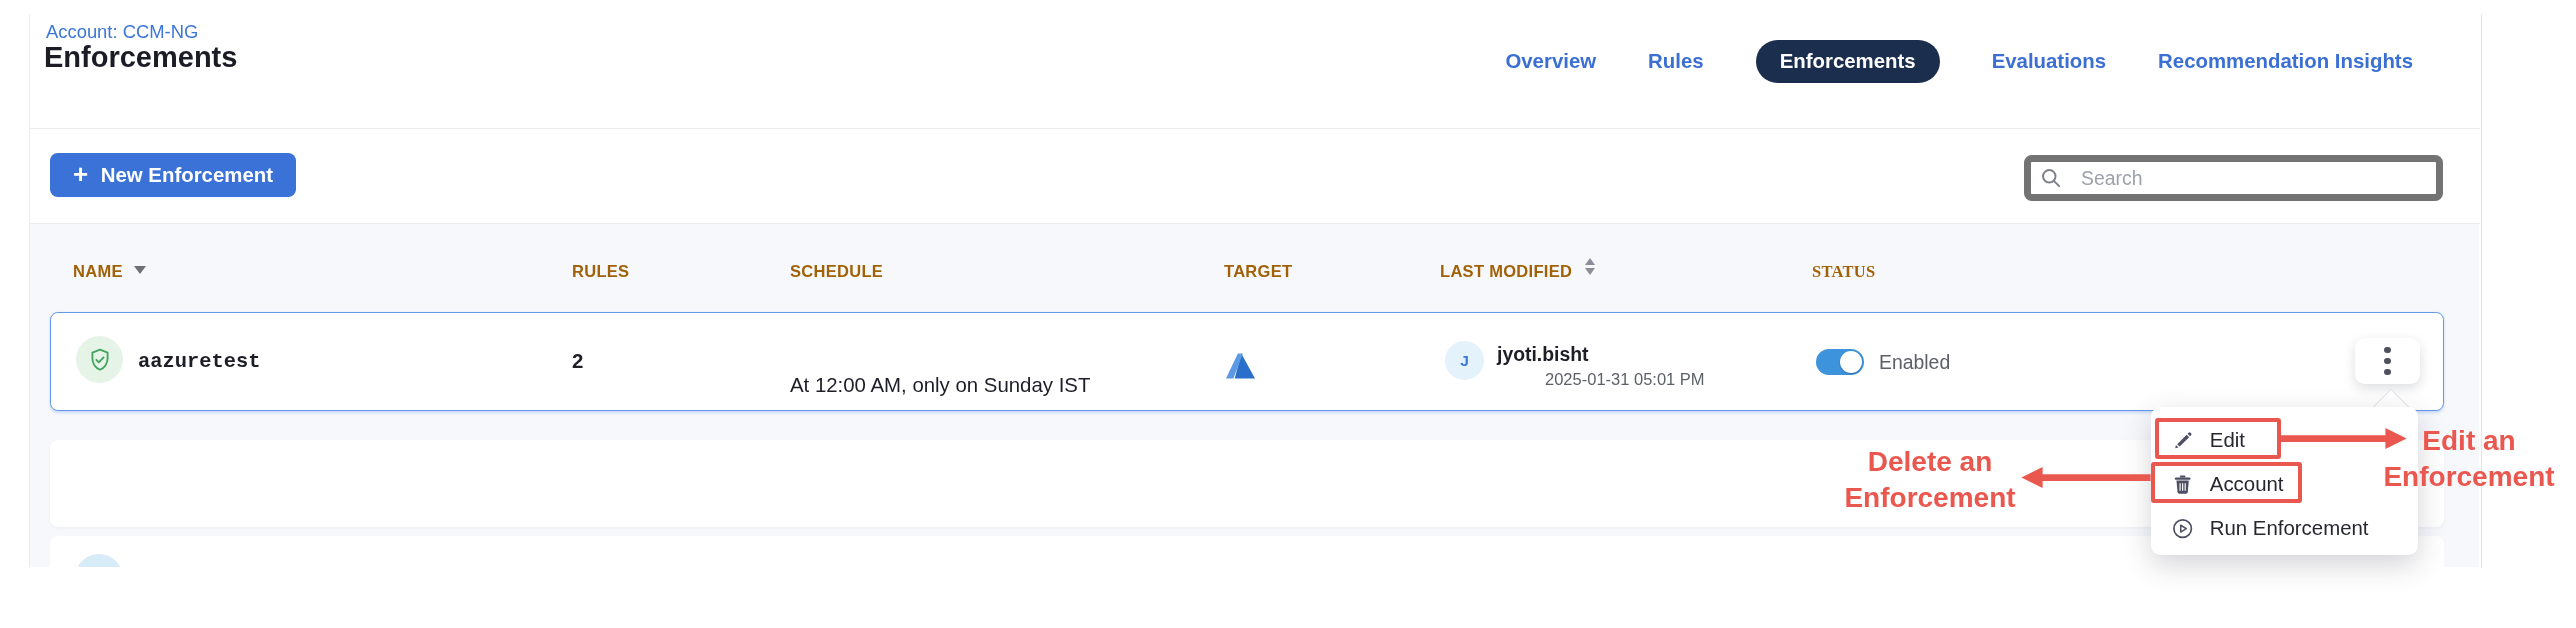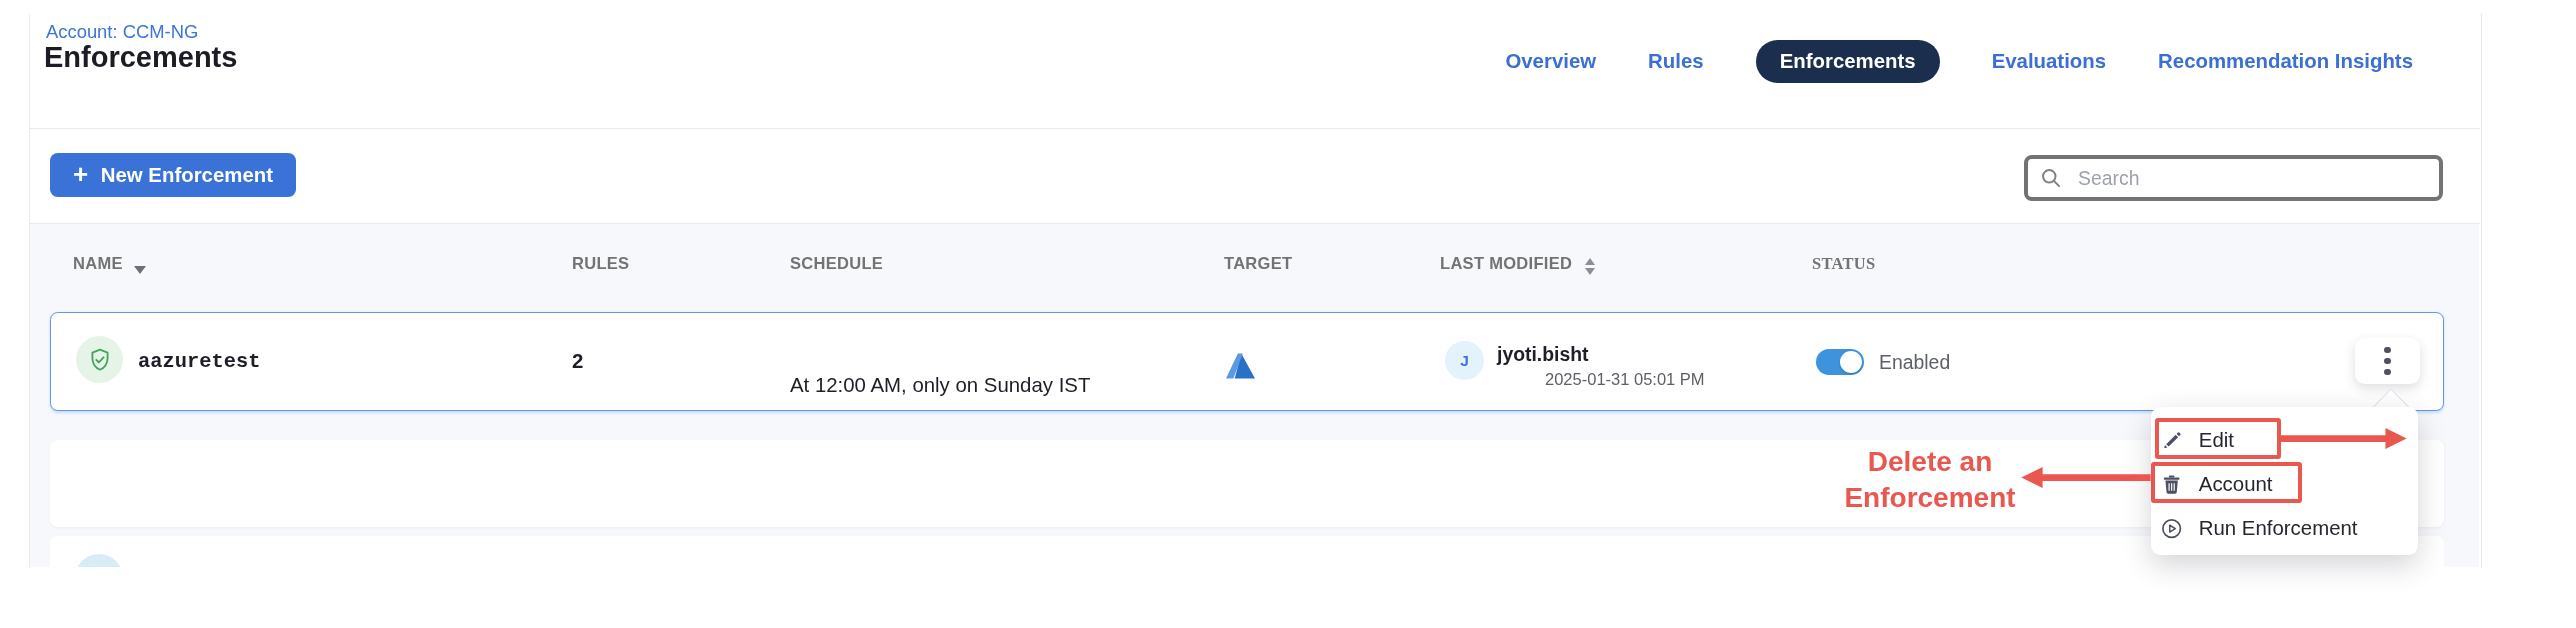--- a/index.html
+++ b/index.html
@@ -20,28 +20,28 @@
   .tabs{right:163px;top:39px;height:45px;display:flex;align-items:center;gap:52px;z-index:5;}
   .tab{font-size:20.4px;font-weight:600;color:#3b6fd3;white-space:nowrap;cursor:pointer;}
   .tab.active{background:#1b2e4d;color:#fff;padding:9.7px 24px;border-radius:23px;}
 
   
   .new-btn{left:50px;top:153px;height:44px;display:flex;align-items:center;gap:12.6px;
            padding:0 23px;background:#3a72d8;border-radius:7.8px;color:#fff;cursor:pointer;z-index:5;}
   .new-btn .plus{font-size:26px;font-weight:600;line-height:1;margin-top:-2.9px;}
   .new-btn .lbl{font-size:20.4px;font-weight:700;}
   .search-box{left:2024px;top:155px;width:419px;height:46px;box-sizing:border-box;
-              border:4px solid #737373;border-radius:7.8px;background:#fff;
+              border:7px solid #737373;border-radius:7.8px;background:#fff;
               padding:0 13.6px 0 50px;font-size:19.4px;color:#333;z-index:5;outline:none;
               font-family:"Liberation Sans",sans-serif;}
   .search-box::placeholder{color:#9ea1ab;}
   .search-ic{left:2040px;top:167px;z-index:6;}
 
   
-  .col{top:254px;font-size:16.5px;font-weight:700;color:#737373;letter-spacing:0.3px;z-index:5;}
+  .col{top:262px;font-size:16.5px;font-weight:700;color:#a16207;letter-spacing:0.3px;z-index:5;}
   .tri-down{width:0;height:0;border-left:6.8px solid transparent;border-right:6.8px solid transparent;
             border-top:8.7px solid #6e7079;}
   .sort-both .up{width:0;height:0;border-left:5.8px solid transparent;border-right:5.8px solid transparent;
             border-bottom:7.8px solid #8b8e99;margin-bottom:2.9px;}
   .sort-both .dn{width:0;height:0;border-left:5.8px solid transparent;border-right:5.8px solid transparent;
             border-top:7.8px solid #8b8e99;}
 
   
   .row1{left:50px;top:312px;width:2394px;height:99px;box-sizing:border-box;background:#fff;
         border:1.9px solid #6397ea;border-radius:7.8px;z-index:5;
@@ -73,21 +73,21 @@
   .row3{left:50px;top:536px;width:2394px;height:31px;background:#fff;border-radius:7.8px 7.8px 0 0;
         overflow:hidden;z-index:5;cursor:pointer;}
   .row3-circle{position:absolute;left:25px;top:17.5px;width:48px;height:48px;border-radius:50%;
         background:#d8ecf8;}
 
   
   .caret{left:2378px;top:394px;width:25px;height:25px;background:#fff;transform:rotate(45deg);
         border-top:1px solid #e2e4ea;border-left:1px solid #e2e4ea;z-index:30;}
   .menu{left:2151px;top:407px;width:267px;height:148px;background:#fff;border-radius:9.7px;
         box-shadow:0 9.7px 29px rgba(40,41,61,.20);z-index:31;padding-top:11.6px;box-sizing:border-box;}
-  .menu-item{height:44px;display:flex;align-items:center;gap:16.5px;padding-left:10px;cursor:pointer;}
+  .menu-item{height:44px;display:flex;align-items:center;gap:16.5px;padding-left:21px;cursor:pointer;}
   .menu-item .mi-label{font-size:20.4px;color:#26272f;}
 
   
   .hl-box{box-sizing:border-box;border:4.8px solid #ea574f;border-radius:2.9px;z-index:40;}
   .hl-edit{left:2155px;top:418px;width:126px;height:41px;}
   .hl-del{left:2151px;top:462px;width:151px;height:41px;}
   .anno-text{font-size:28px;font-weight:700;color:#ea574f;line-height:36px;text-align:center;z-index:40;}
   .anno-edit{left:2374px;top:423px;width:190px;}
   .anno-del{left:1833px;top:444px;width:194px;}
   .arrow{z-index:40;}
@@ -199,16 +199,17 @@
   <div class="abs hl-box hl-edit"></div>
   <div class="abs hl-box hl-del"></div>
   <svg class="abs arrow" style="left:2279px;top:425px;" width="128" height="27" viewBox="0 0 132 28">
     <line x1="0" y1="14" x2="112" y2="14" stroke="#ea574f" stroke-width="7"></line>
     <polygon points="110,3 132,14 110,25" fill="#ea574f"></polygon>
   </svg>
   <svg class="abs arrow" style="left:2021px;top:464px;" width="130" height="27" viewBox="0 0 134 28">
     <polygon points="22,3 0,14 22,25" fill="#ea574f"></polygon>
     <line x1="20" y1="14" x2="134" y2="14" stroke="#ea574f" stroke-width="7"></line>
   </svg>
+  <div class="abs anno-text anno-edit">Edit an Enforcement</div>
   <div class="abs anno-text anno-del">Delete an Enforcement</div>
 
 </div>
 
 
 </body></html>

